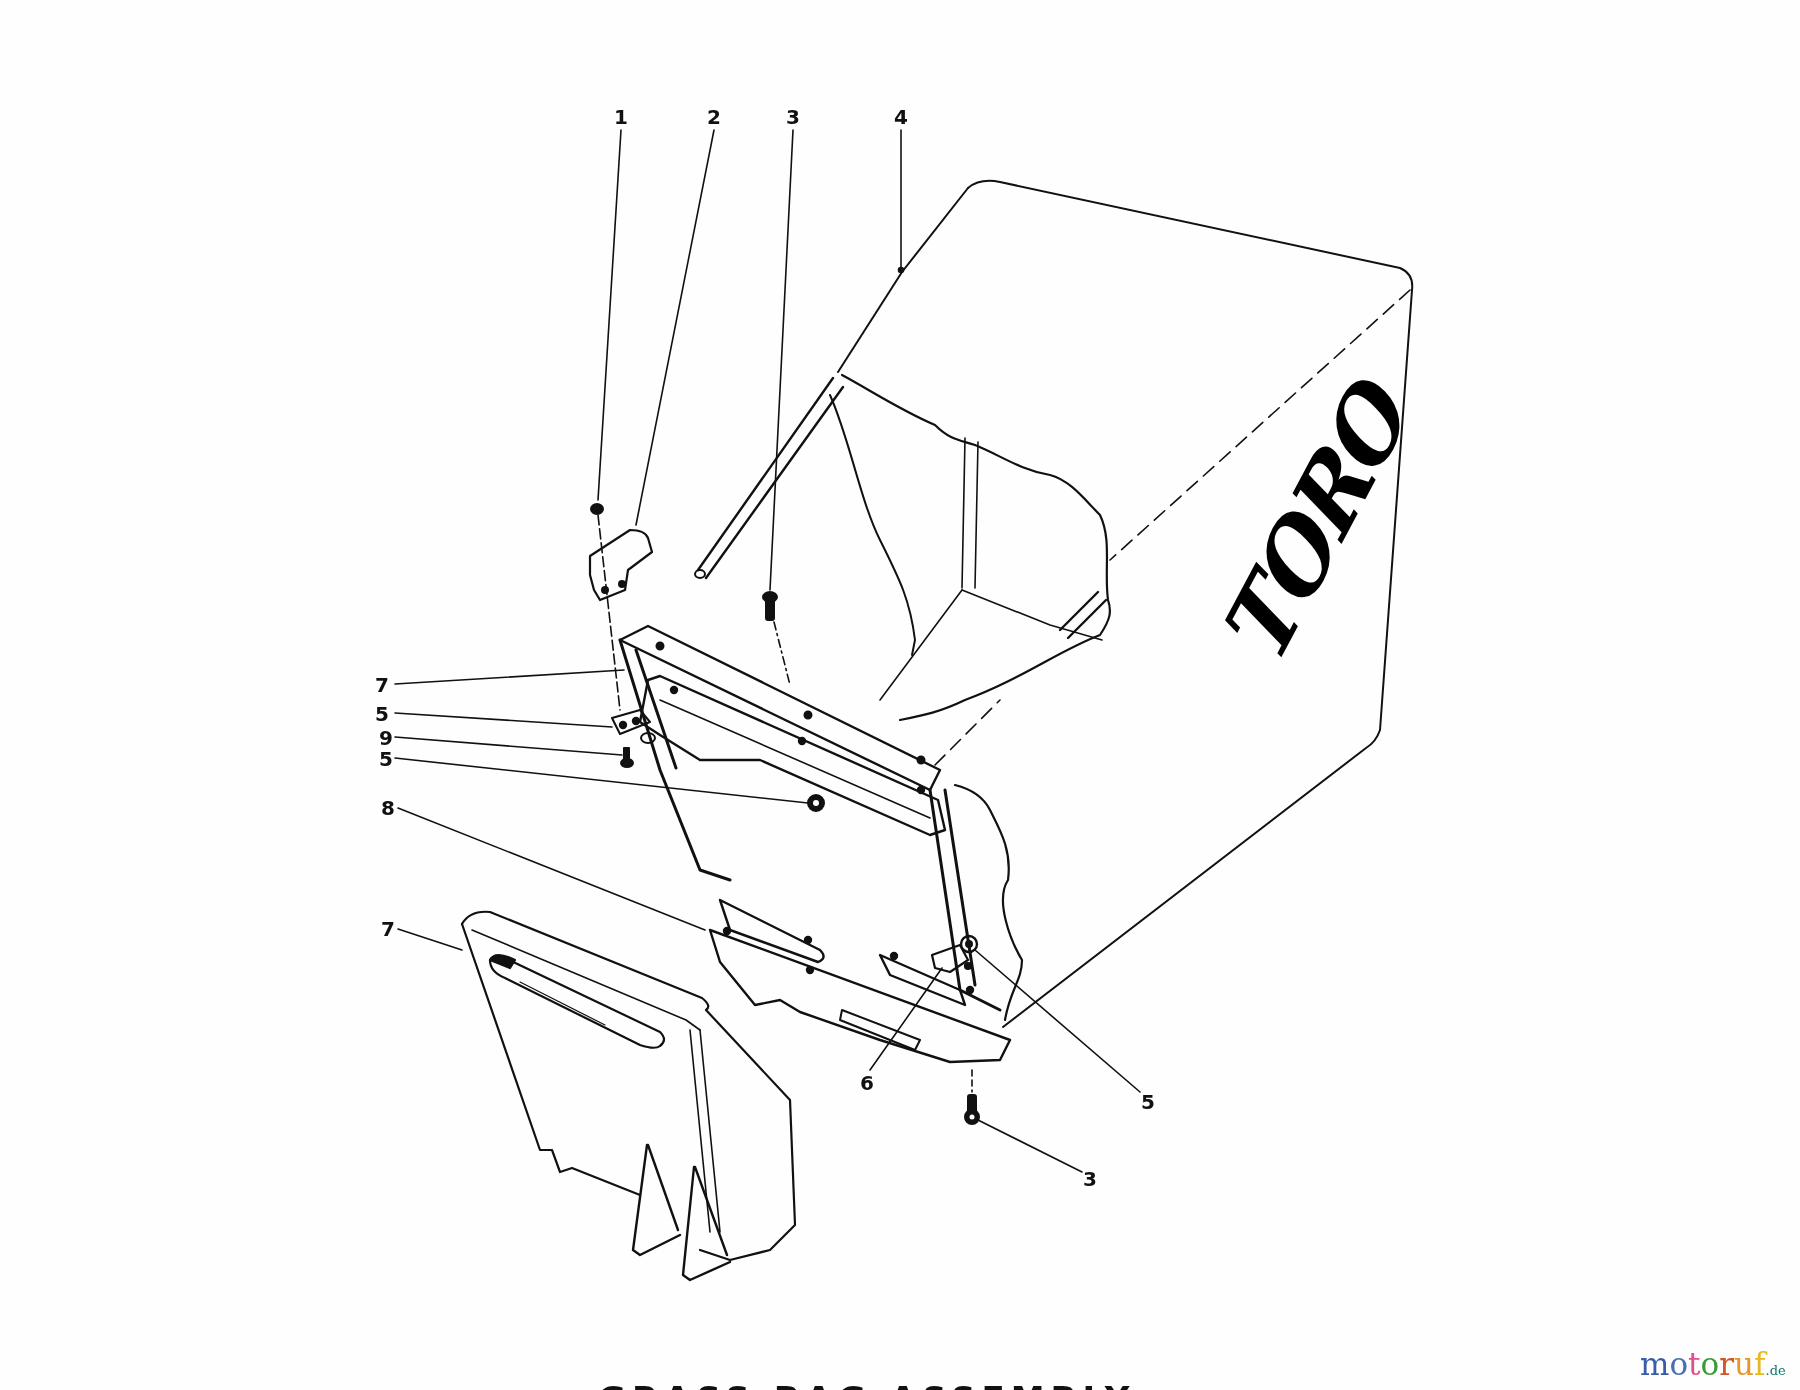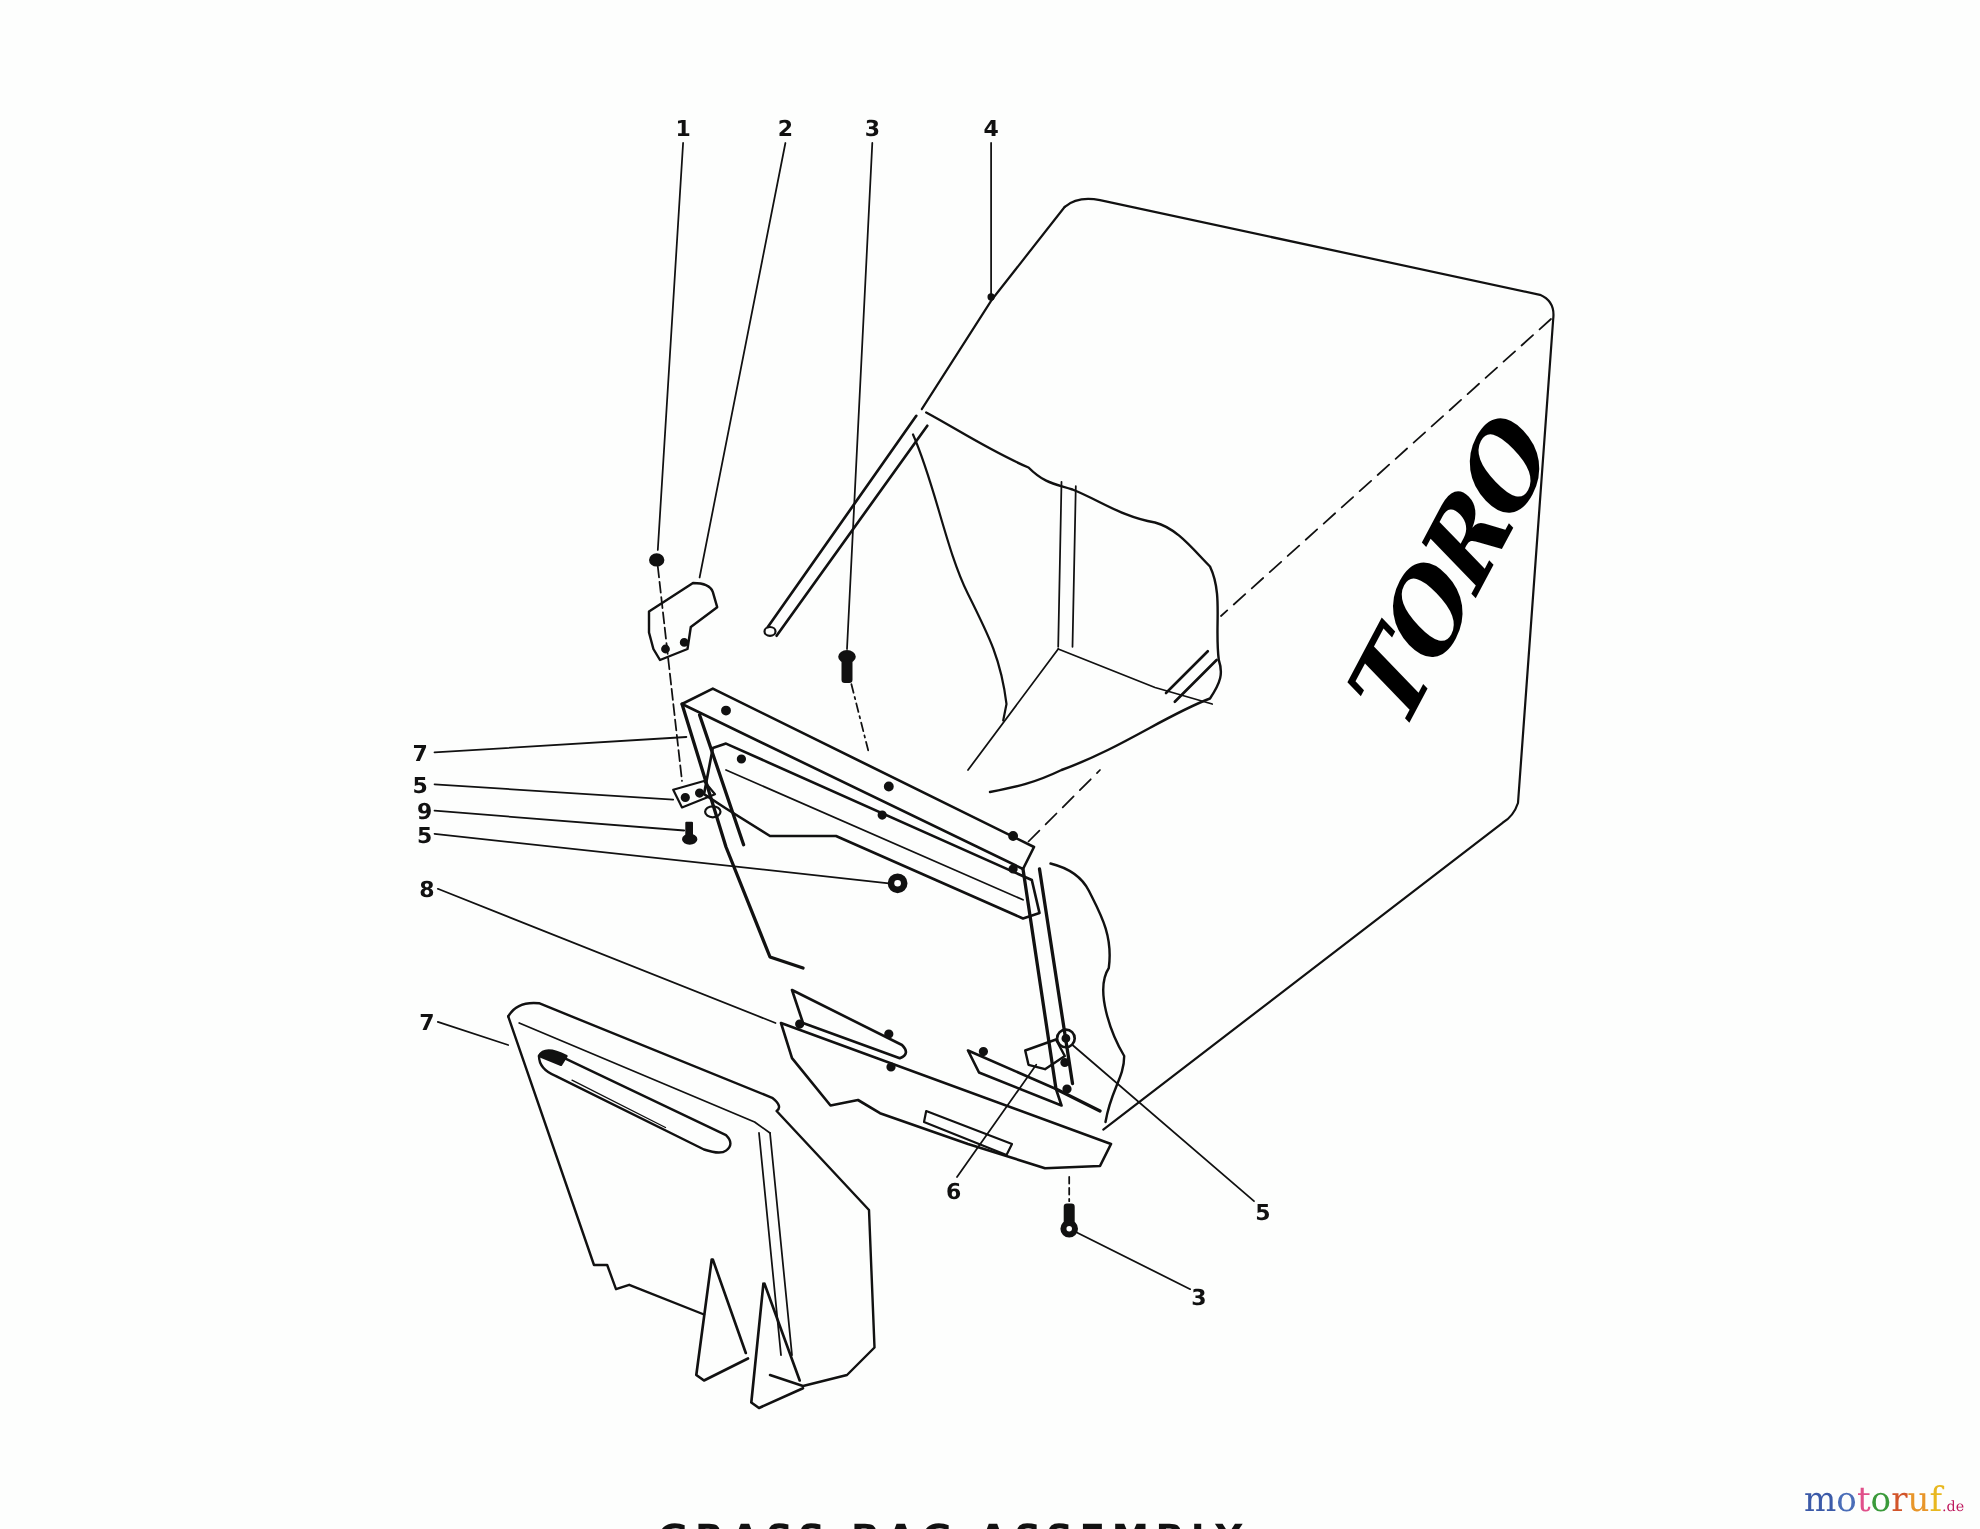--- a/index.html
+++ b/index.html
@@ -2,21 +2,21 @@
 <html><head>
 <meta charset="utf-8">
 <style>
   html, body { margin: 0; padding: 0; background: #fdfefd; }
   body { width: 1800px; height: 1390px; position: relative; overflow: hidden; font-family: "DejaVu Sans", sans-serif; }
   #diagram { position: absolute; left: 0; top: 0; width: 1800px; height: 1390px; }
   .callout { position: absolute; font-family: "DejaVu Sans", sans-serif; font-weight: bold; font-size: 20px; color: #111; line-height: 1; transform: translate(-50%, -50%); }
   .toro { position: absolute; left: 1318px; top: 520px; transform: translate(-50%,-50%) rotate(-62deg) skewX(-18deg); font-family: "DejaVu Serif", serif; font-weight: bold; font-size: 92px; letter-spacing: -4px; color: #000; white-space: nowrap; }
   .title { position: absolute; left: 598px; top: 1379px; font-family: "DejaVu Sans", sans-serif; font-weight: bold; font-size: 34px; letter-spacing: 6px; color: #111; white-space: nowrap; }
   .wm { position: absolute; left: 1640px; top: 1346px; font-family: "DejaVu Serif", serif; font-size: 31px; white-space: nowrap; }
-  .wm .de { font-size: 13px; color: #be185d; }
+  .wm .de { font-size: 13px; color: #0f766e; }
 </style>
 </head>
 <body>
 
 <svg id="diagram" viewBox="0 0 1800 1390" xmlns="http://www.w3.org/2000/svg" fill="none" stroke="#111" stroke-linejoin="round" stroke-linecap="round">
 
   <g stroke-width="2">
     <path d="M 968 188 Q 980 178 1000 182 L 1400 268 Q 1414 274 1412 290 L 1380 730 Q 1376 742 1366 748 L 1003 1027"></path>
     <path d="M 968 188 L 902 272"></path>
     <path d="M 902 272 L 838 372" stroke-dasharray="0"></path>

